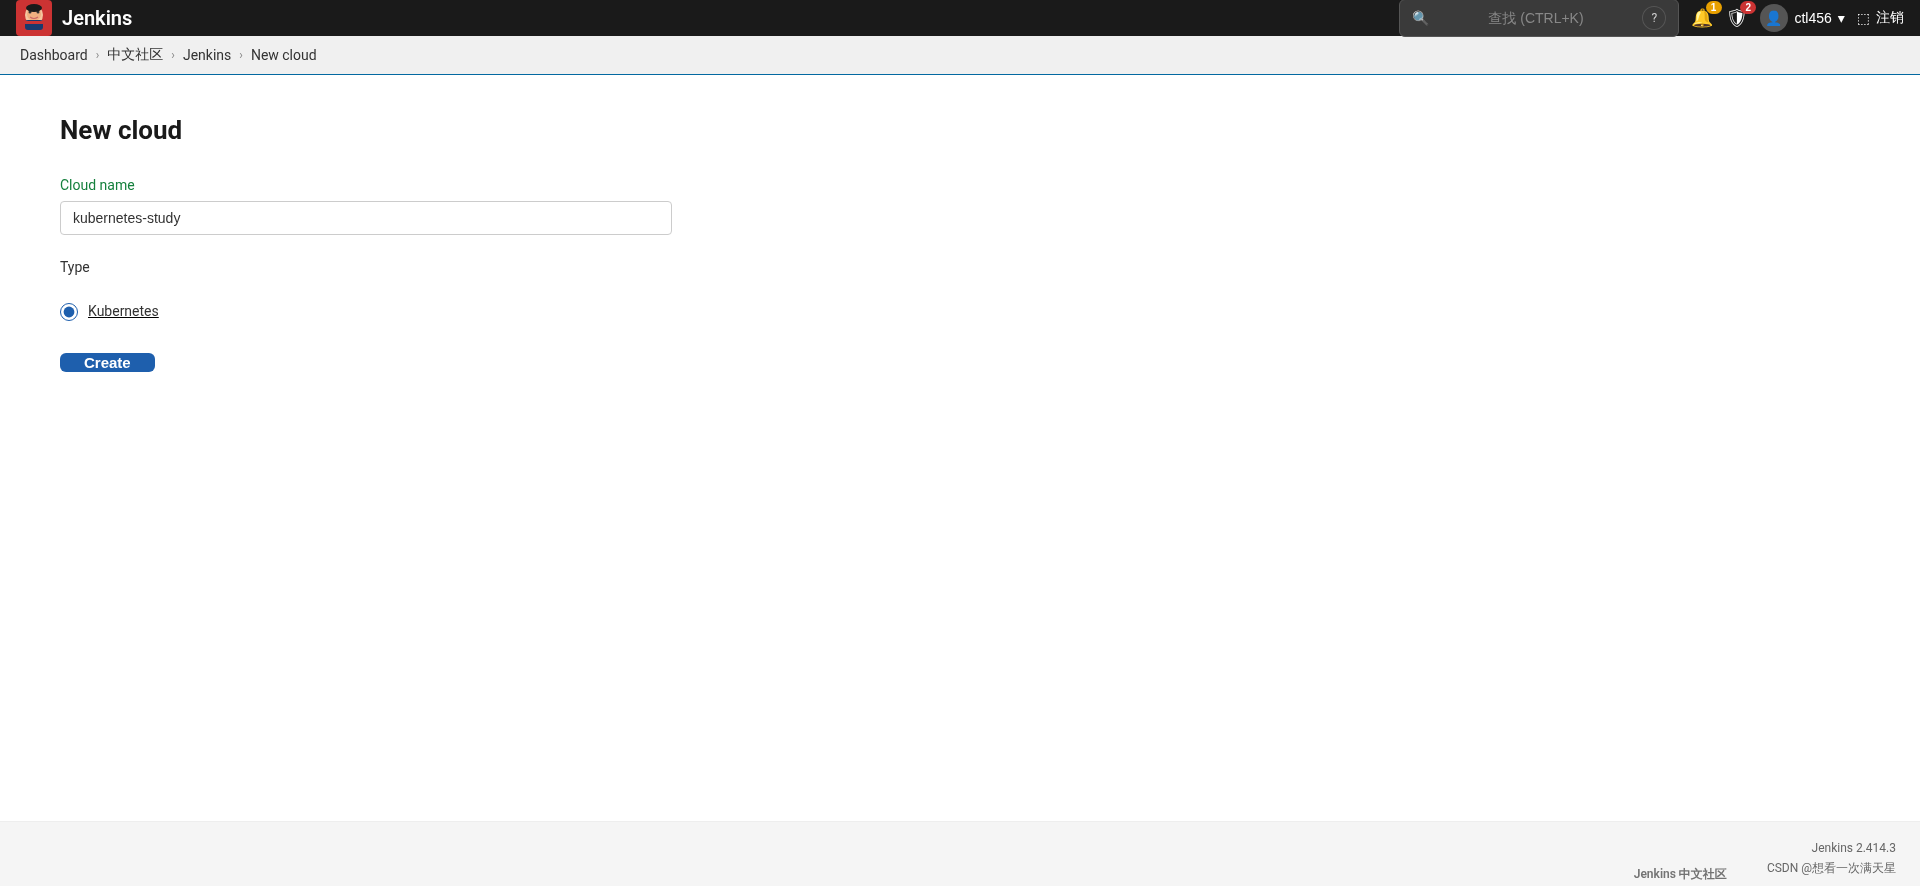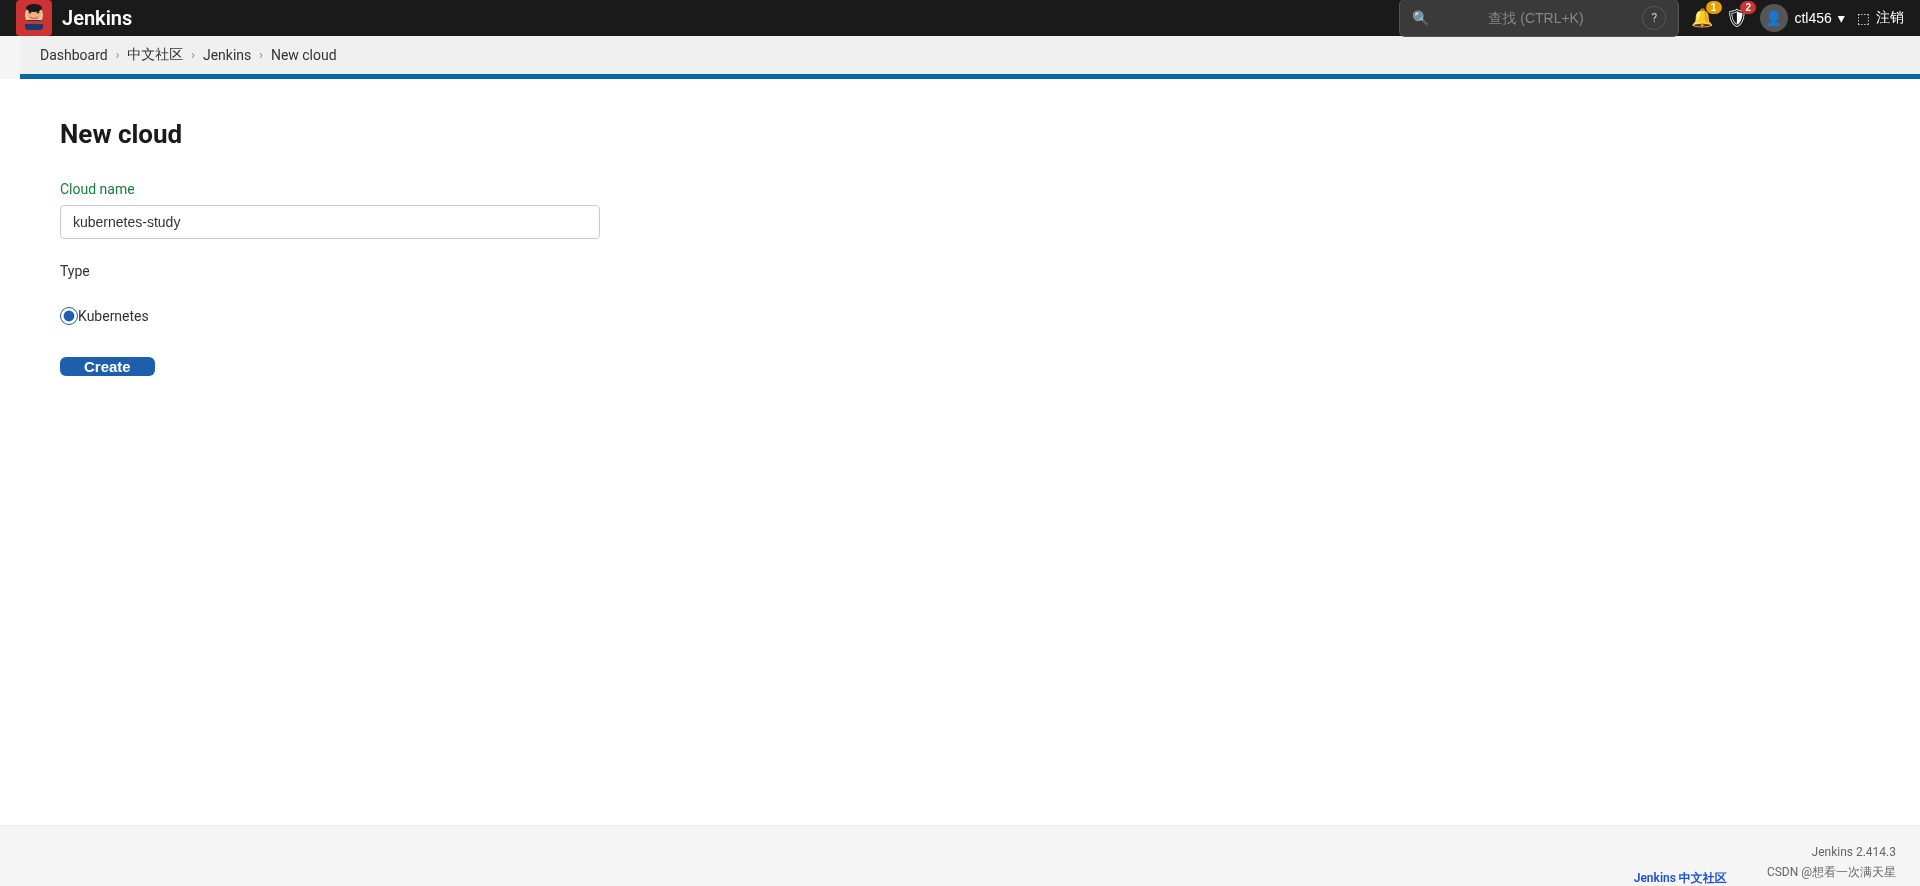--- a/index.html
+++ b/index.html
@@ -173,27 +173,26 @@
       background: transparent;
       border: none;
       cursor: pointer;
       color: white;
       font-size: 14px;
     }
 
     
     .breadcrumb-bar {
       background: #f0f0f0;
-      border-bottom: 5px solid #0369a1;
+      border-bottom: 1px solid #0369a1;
       padding: 10px 20px;
       display: flex;
       align-items: center;
       gap: 8px;
       font-size: 14px;
-      margin-left: 20px;
     }
 
     .breadcrumb-item {
       color: #333;
       text-decoration: none;
     }
 
     .breadcrumb-separator {
       color: #888;
       font-size: 12px;
@@ -224,21 +223,21 @@
 
     .form-label {
       display: block;
       font-size: 14px;
       color: #15803d;
       margin-bottom: 8px;
       font-weight: 400;
     }
 
     .form-input {
-      width: 540px;
+      width: 612px;
       padding: 8px 12px;
       border: 1px solid #ccc;
       border-radius: 4px;
       font-size: 14px;
       color: #333;
       outline: none;
     }
 
     .type-group {
       margin-bottom: 32px;
@@ -246,22 +245,24 @@
 
     .type-label {
       display: block;
       font-size: 14px;
       color: #333;
       margin-bottom: 28px;
     }
 
     .radio-option {
       display: flex;
-      align-items: center;
-      cursor: pointer;
+      align-items: flex-start;
+      gap: 10px;
+      cursor: pointer;
+      text-decoration: underline;
     }
 
     .radio-input {
       width: 18px;
       height: 18px;
       accent-color: #1e5fad;
       cursor: pointer;
     }
 
     .radio-label {
@@ -288,21 +289,21 @@
       padding: 12px 24px;
       display: flex;
       justify-content: flex-end;
       align-items: center;
       gap: 40px;
       font-size: 12px;
       color: #666;
     }
 
     .footer-link {
-      color: #1d4ed8;
+      color: #737373;
       text-decoration: none;
       font-weight: 600;
       margin-top: 32px;
     }
 
     .footer-version {
       text-align: right;
       line-height: 1.6;
     }
   </style>

